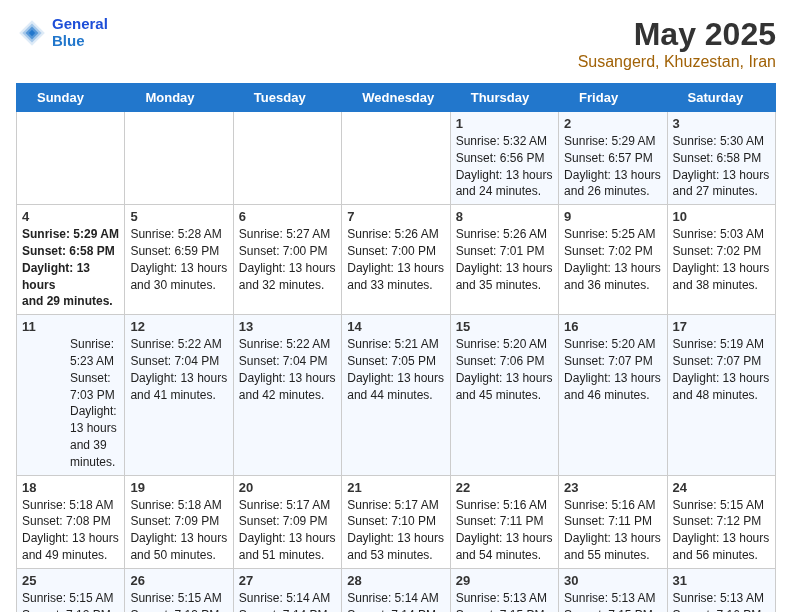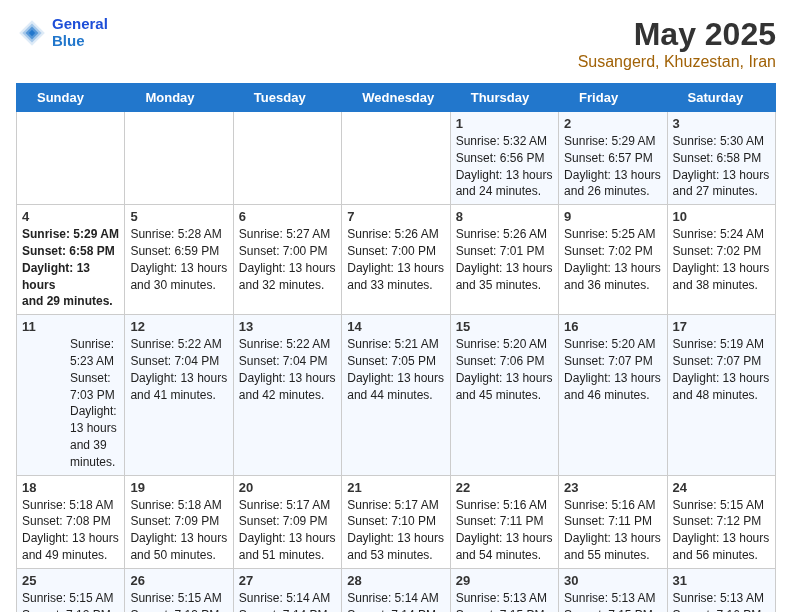--- a/index.html
+++ b/index.html
@@ -198,21 +198,21 @@
         </td>
         <td>
           <span class="day-number">9</span>
           <div class="day-info" style="white-space: pre-line;">Sunrise: 5:25 AM
 Sunset: 7:02 PM
 Daylight: 13 hours
 and 36 minutes.</div>
         </td>
         <td>
           <span class="day-number">10</span>
-          <div class="day-info" style="white-space: pre-line;">Sunrise: 5:24 AM
+          <div class="day-info" style="white-space: pre-line;">Sunrise: 5:03 AM
 Sunset: 7:02 PM
 Daylight: 13 hours
 and 38 minutes.</div>
         </td>
       </tr>
       <tr>
         <td>
           <span class="day-number">11</span>
           <div class="day-info" style="white-space: pre-line; margin-left: 48px;">Sunrise: 5:23 AM
 Sunset: 7:03 PM

